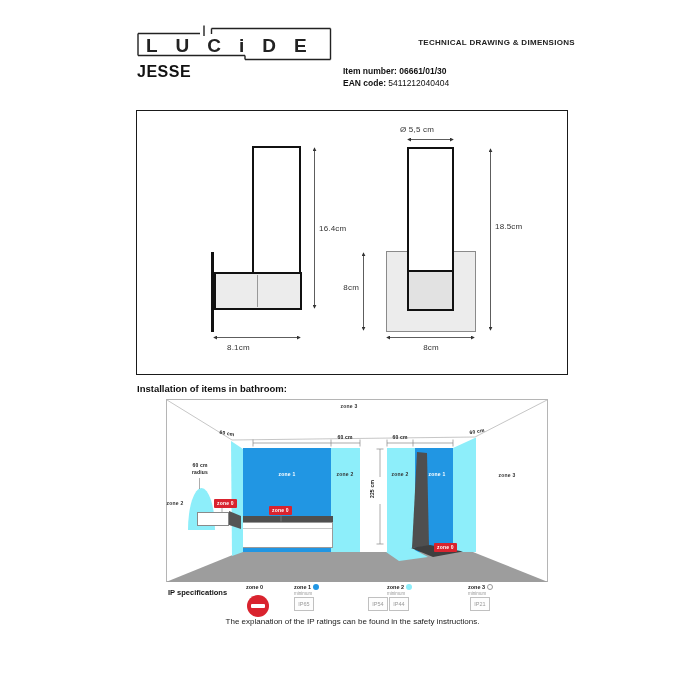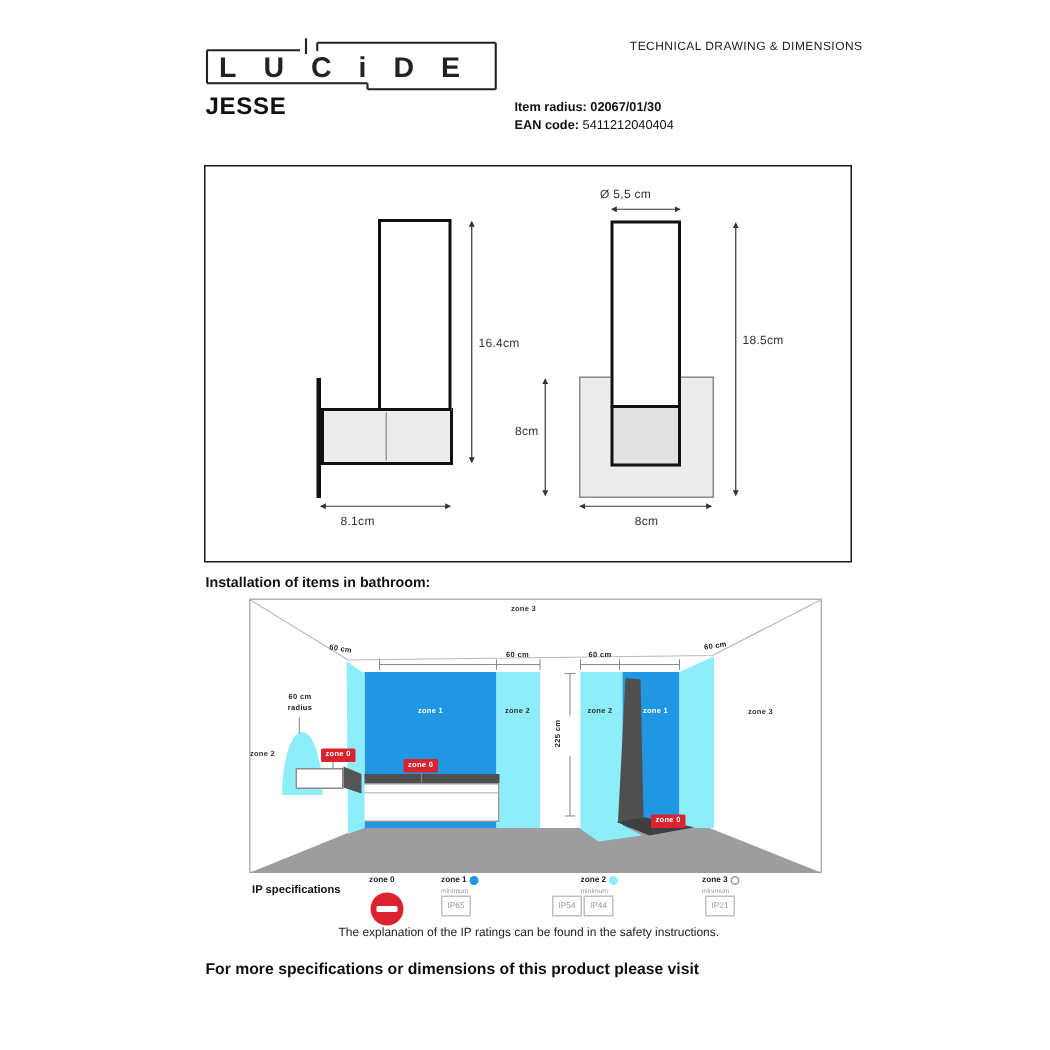--- a/index.html
+++ b/index.html
@@ -3,22 +3,22 @@
 <meta charset="utf-8">
 <style>
   * { box-sizing: border-box; margin: 0; padding: 0; }
   html,body { width:700px; height:700px; background:#fff; }
   body { font-family: "Liberation Sans", sans-serif; color:#111; }
   #page { position:relative; width:700px; height:700px; background:#fff; overflow:hidden; }
 
   
   .logo-text { position:absolute; left:146px; top:31px; width:200px; height:30px;
     font-size:19px; line-height:30px; letter-spacing:18px; font-weight:700; color:#222; }
-  .doc-type { position:absolute; left:370px; top:26px; width:205px; text-align:right;
-    font-size:8px; font-weight:400; letter-spacing:0.3px; color:#222; }
+  .doc-type { position:absolute; left:370px; top:38px; width:205px; text-align:right;
+    font-size:8px; font-weight:700; letter-spacing:0.3px; color:#222; }
   .product-name { position:absolute; left:137px; top:63px; font-size:16px; font-weight:700; letter-spacing:0.5px; }
   .meta { position:absolute; left:343px; font-size:8.5px; color:#111; }
   .meta b { font-weight:700; }
 
   
   .draw-box { position:absolute; left:136px; top:110px; width:432px; height:265px;
     border:1px solid #1a1a1a; background:#fff; }
   .wall-line { position:absolute; left:211px; top:252px; width:3px; height:80px; background:#111; }
   .base-l { position:absolute; left:214px; top:272px; width:88px; height:38px; background:#ececec; border:2px solid #111; }
   .base-l-div { position:absolute; left:257px; top:275px; width:1px; height:32px; background:#999; }
@@ -78,22 +78,22 @@
 </style>
 </head>
 <body>
 
 <div id="page">
 
   <div class="logo-text">LUCiDE</div>
   <div class="doc-type">TECHNICAL DRAWING &amp; DIMENSIONS</div>
   <div class="product-name">JESSE</div>
   <div class="meta" style="top:66px;">
-    <b>Item radius:</b>
-    <b>02067/01/30</b>
+    <b>Item number:</b>
+    <b>06661/01/30</b>
   </div>
   <div class="meta" style="top:78px;">
     <b>EAN code:</b>
     <span>5411212040404</span>
   </div>
 
   <div class="draw-box"></div>
   <div class="wall-line"></div>
   <div class="base-l"></div>
   <div class="base-l-div"></div>
@@ -203,15 +203,14 @@
 
   <div class="lz-name" style="left:468px;">
     <span>zone 3</span>
     <span class="dot dot-z3"></span>
   </div>
   <div class="lz-min" style="left:468px;">minimum</div>
   <div class="ipbox" style="left:470px;">IP21</div>
 
   <div class="note">The explanation of the IP ratings can be found in the safety instructions.</div>
 
-  <div class="footer-line">For more specifications or dimensions of this product please visit</div>
 
 </div>
 
 </body></html>

